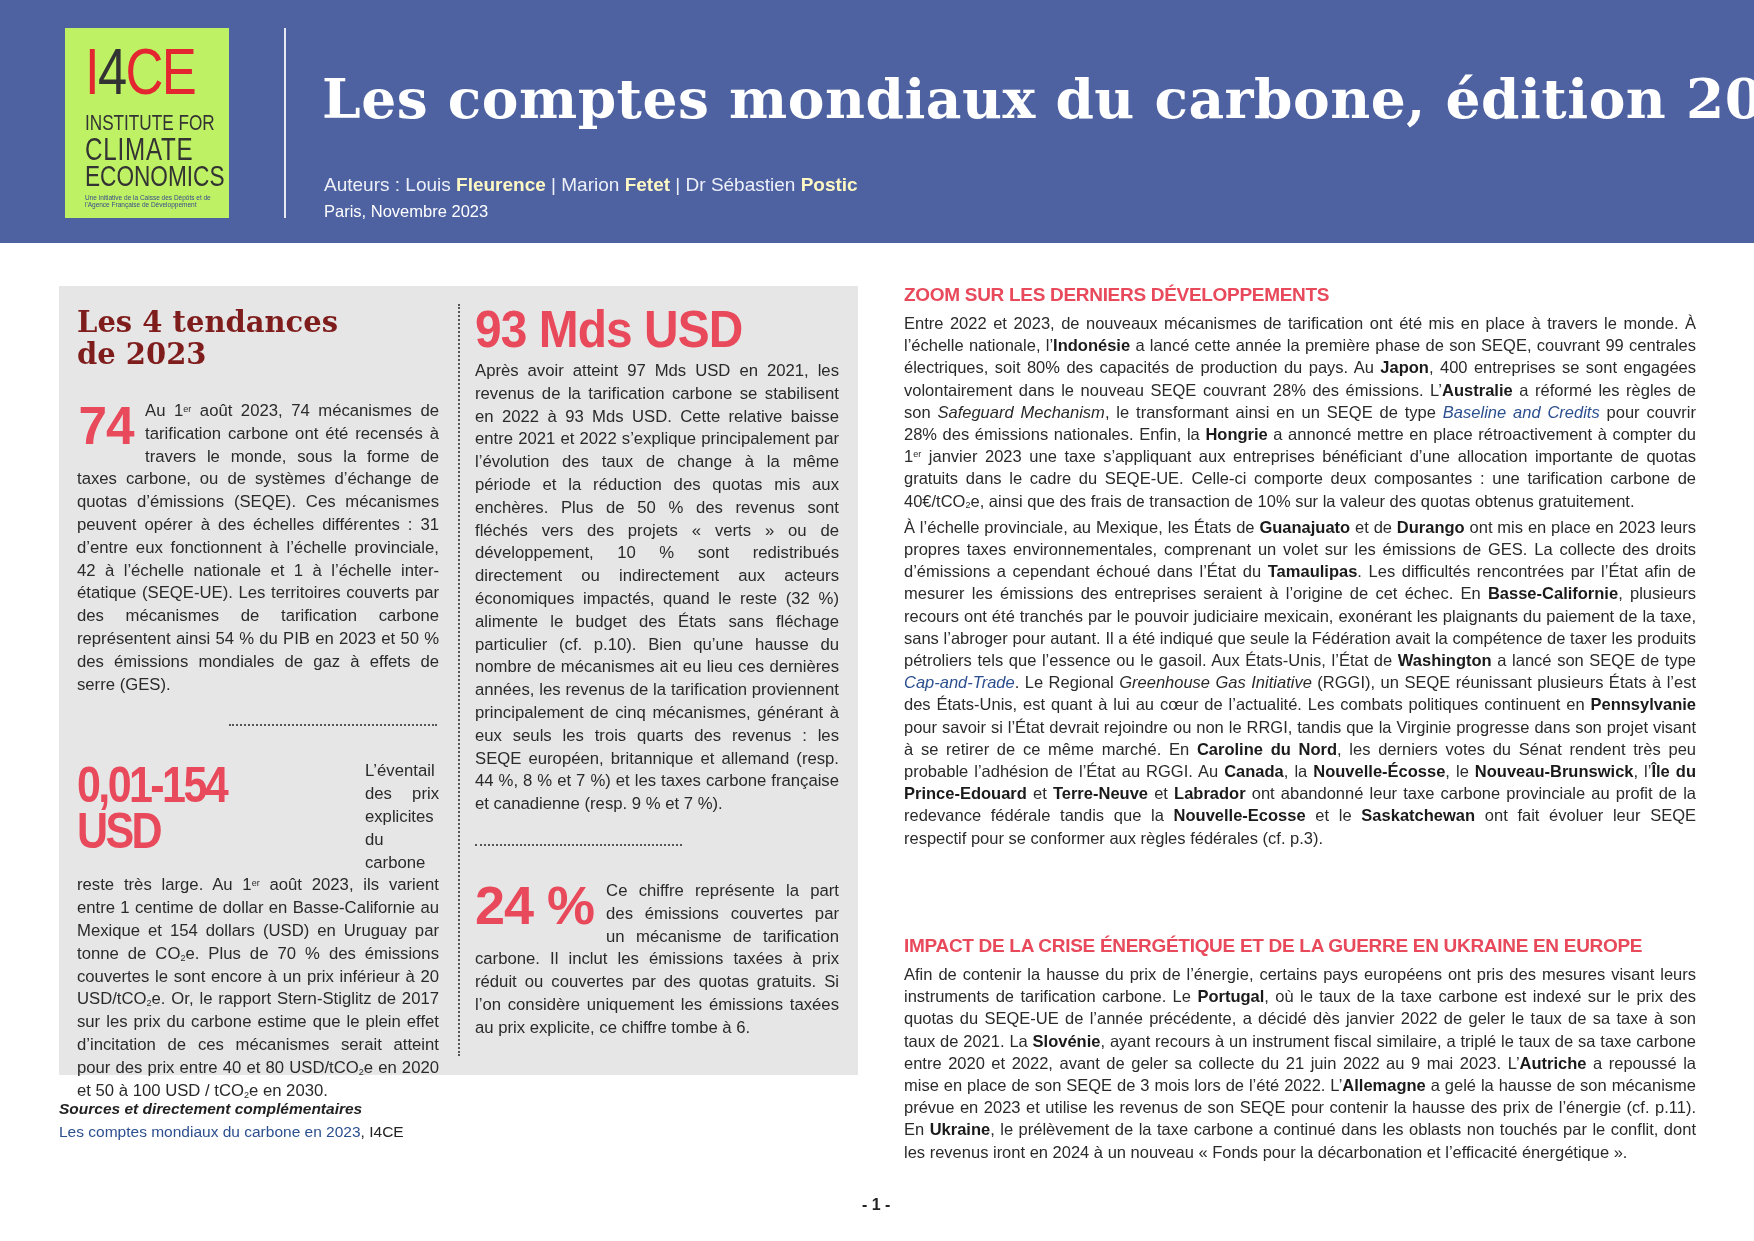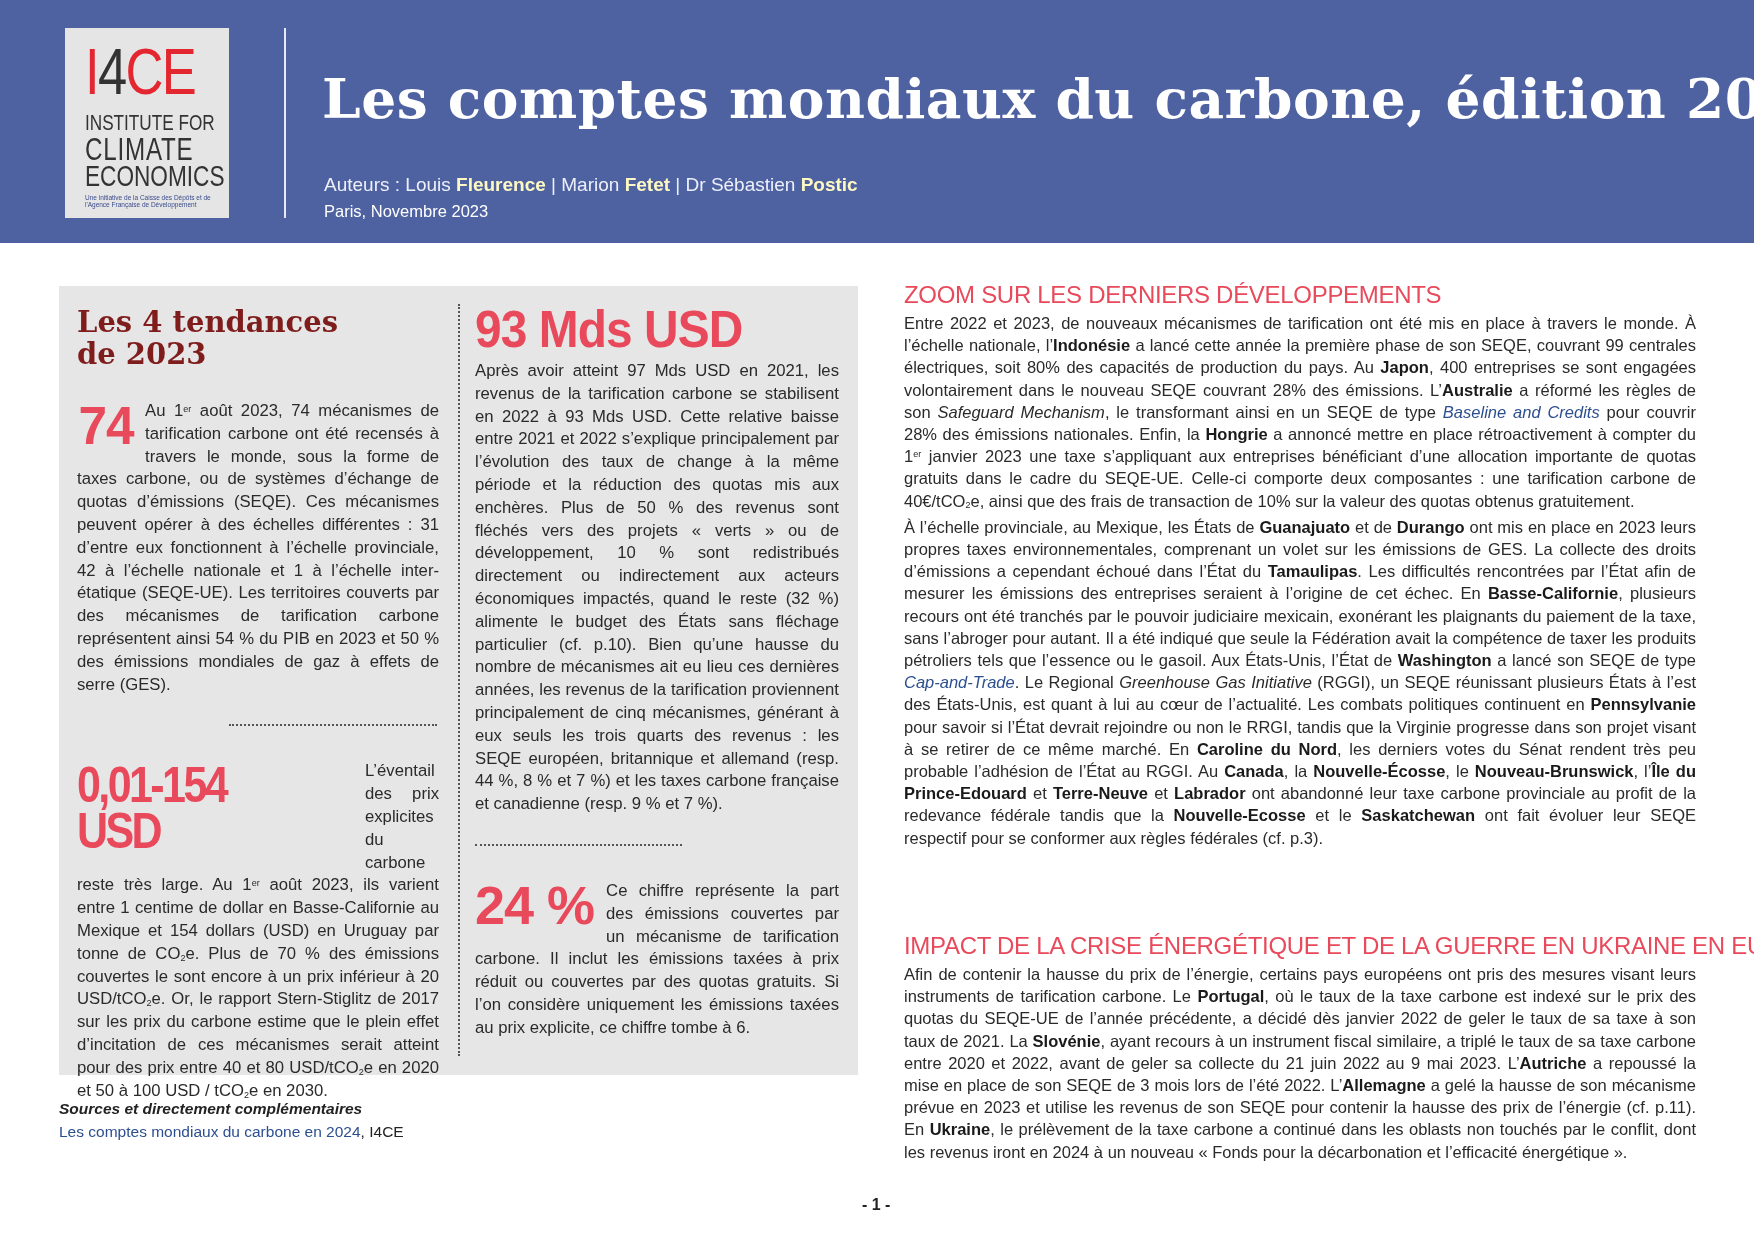--- a/index.html
+++ b/index.html
@@ -1,21 +1,21 @@
 <!DOCTYPE html>
 <html><head>
 <meta charset="utf-8">
 <style>
   * { box-sizing: border-box; margin: 0; padding: 0; }
   html, body { width: 1754px; height: 1241px; background: #ffffff; overflow: hidden; }
   body { position: relative; font-family: "Liberation Sans", sans-serif; color: #222; }
 
   
   .header { position: absolute; left: 0; top: 0; width: 1754px; height: 243px; background: #4e62a2; }
-  .logo-box { position: absolute; left: 65px; top: 28px; width: 164px; height: 190px; background: #e5e5e5; }
+  .logo-box { position: absolute; left: 65px; top: 28px; width: 164px; height: 190px; background: #bef264; }
   .logo-mark { position: absolute; left: 20px; top: 14px; font-family: "Liberation Sans", sans-serif; font-size: 64px; font-weight: 400; letter-spacing: -2px; line-height: 60px; transform: scaleX(0.82); transform-origin: left top; white-space: nowrap; }
   .logo-mark .i { color: #e3262f; }
   .logo-mark .four { color: #333; }
   .logo-mark .ce { color: #e3262f; }
   .logo-line { position: absolute; left: 20px; font-family: "Liberation Sans", sans-serif; color: #333; white-space: nowrap; transform: scaleX(0.78); transform-origin: left top; }
   .logo-l1 { top: 82px; font-size: 22px; }
   .logo-l2 { top: 104px; font-size: 31px; letter-spacing: 1px; }
   .logo-l3 { top: 132px; font-size: 29px; }
   .logo-tag { position: absolute; left: 20px; top: 166px; font-size: 6.5px; line-height: 7px; color: #3a4b8c; width: 135px; }
   .header-divider { position: absolute; left: 284px; top: 28px; width: 2px; height: 190px; background: #e6e9f3; }
@@ -46,21 +46,21 @@
   
   .sources { position: absolute; left: 59px; top: 1098px; width: 820px; font-size: 15.5px; line-height: 22.8px; color: #222; }
   .sources .s-title { font-style: italic; font-weight: bold; }
   .link { color: #2c4f8f; }
   .page-num { position: absolute; left: 862px; top: 1196px; font-size: 16px; font-weight: bold; color: #222; }
 
   
   .right { position: absolute; left: 904px; width: 792px; font-size: 16.5px; line-height: 22.2px; color: #2a2a2a; text-align: justify; }
   .right-1 { top: 283px; }
   .right-2 { top: 934px; }
-  .sec-title { color: #e8495b; font-weight: normal; font-size: 24px; line-height: 24px; letter-spacing: -0.3px; margin-bottom: 5px; white-space: nowrap; }
+  .sec-title { color: #e8495b; font-weight: bold; font-size: 19px; line-height: 24px; letter-spacing: -0.3px; margin-bottom: 5px; white-space: nowrap; }
   .right p { margin-bottom: 4px; }
   .right b { color: #1a1a1a; }
   .it-link { color: #2c4f8f; font-style: italic; }
 </style>
 </head>
 <body>
 
 <div class="header">
   <div class="logo-box">
     <div class="logo-mark"><span class="i">I</span><span class="four">4</span><span class="ce">CE</span></div>
@@ -102,21 +102,21 @@
   <div class="hsep hsep-mid"></div>
   <div class="block-gap"></div>
   <div>
     <span class="big big-24">24 %</span>
     <span>Ce chiffre représente la part des émissions couvertes par un mécanisme de tarification carbone. Il inclut les émissions taxées à prix réduit ou couvertes par des quotas gratuits. Si l’on considère uniquement les émissions taxées au prix explicite, ce chiffre tombe à 6.</span>
   </div>
 </div>
 
 <div class="sources">
   <div class="s-title">Sources et directement complémentaires</div>
-  <div><span class="link">Les comptes mondiaux du carbone en 2024</span><span>, I4CE</span></div>
+  <div><span class="link">Les comptes mondiaux du carbone en 2023</span><span>, I4CE</span></div>
 </div>
 <div class="page-num">- 1 -</div>
 
 <div class="right right-1">
   <h3 class="sec-title">ZOOM SUR LES DERNIERS DÉVELOPPEMENTS</h3>
   <p><span>Entre 2022 et 2023, de nouveaux mécanismes de tarification ont été mis en place à travers le monde. À l’échelle nationale, l’</span><b>Indonésie</b><span> a lancé cette année la première phase de son SEQE, couvrant 99 centrales électriques, soit 80% des capacités de production du pays. Au </span><b>Japon</b><span>, 400 entreprises se sont engagées volontairement dans le nouveau SEQE couvrant 28% des émissions. L’</span><b>Australie</b><span> a réformé les règles de son </span><i>Safeguard Mechanism</i><span>, le transformant ainsi en un SEQE de type </span><span class="it-link">Baseline and Credits</span><span> pour couvrir 28% des émissions nationales. Enfin, la </span><b>Hongrie</b><span> a annoncé mettre en place rétroactivement à compter du 1</span><sup>er</sup><span> janvier 2023 une taxe s’appliquant aux entreprises bénéficiant d’une allocation importante de quotas gratuits dans le cadre du SEQE-UE. Celle-ci comporte deux composantes : une tarification carbone de 40€/tCO</span><sub>2</sub><span>e, ainsi que des frais de transaction de 10% sur la valeur des quotas obtenus gratuitement.</span></p>
   <p><span>À l’échelle provinciale, au Mexique, les États de </span><b>Guanajuato</b><span> et de </span><b>Durango</b><span> ont mis en place en 2023 leurs propres taxes environnementales, comprenant un volet sur les émissions de GES. La collecte des droits d’émissions a cependant échoué dans l’État du </span><b>Tamaulipas</b><span>. Les difficultés rencontrées par l’État afin de mesurer les émissions des entreprises seraient à l’origine de cet échec. En </span><b>Basse-Californie</b><span>, plusieurs recours ont été tranchés par le pouvoir judiciaire mexicain, exonérant les plaignants du paiement de la taxe, sans l’abroger pour autant. Il a été indiqué que seule la Fédération avait la compétence de taxer les produits pétroliers tels que l’essence ou le gasoil. Aux États-Unis, l’État de </span><b>Washington</b><span> a lancé son SEQE de type </span><span class="it-link">Cap-and-Trade</span><span>. Le Regional </span><i>Greenhouse Gas Initiative</i><span> (RGGI), un SEQE réunissant plusieurs États à l’est des États-Unis, est quant à lui au cœur de l’actualité. Les combats politiques continuent en </span><b>Pennsylvanie</b><span> pour savoir si l’État devrait rejoindre ou non le RRGI, tandis que la Virginie progresse dans son projet visant à se retirer de ce même marché. En </span><b>Caroline du Nord</b><span>, les derniers votes du Sénat rendent très peu probable l’adhésion de l’État au RGGI. Au </span><b>Canada</b><span>, la </span><b>Nouvelle-Écosse</b><span>, le </span><b>Nouveau-Brunswick</b><span>, l’</span><b>Île du Prince-Edouard</b><span> et </span><b>Terre-Neuve</b><span> et </span><b>Labrador</b><span> ont abandonné leur taxe carbone provinciale au profit de la redevance fédérale tandis que la </span><b>Nouvelle-Ecosse</b><span> et le </span><b>Saskatchewan</b><span> ont fait évoluer leur SEQE respectif pour se conformer aux règles fédérales (cf. p.3).</span></p>
 </div>
 
 <div class="right right-2">

